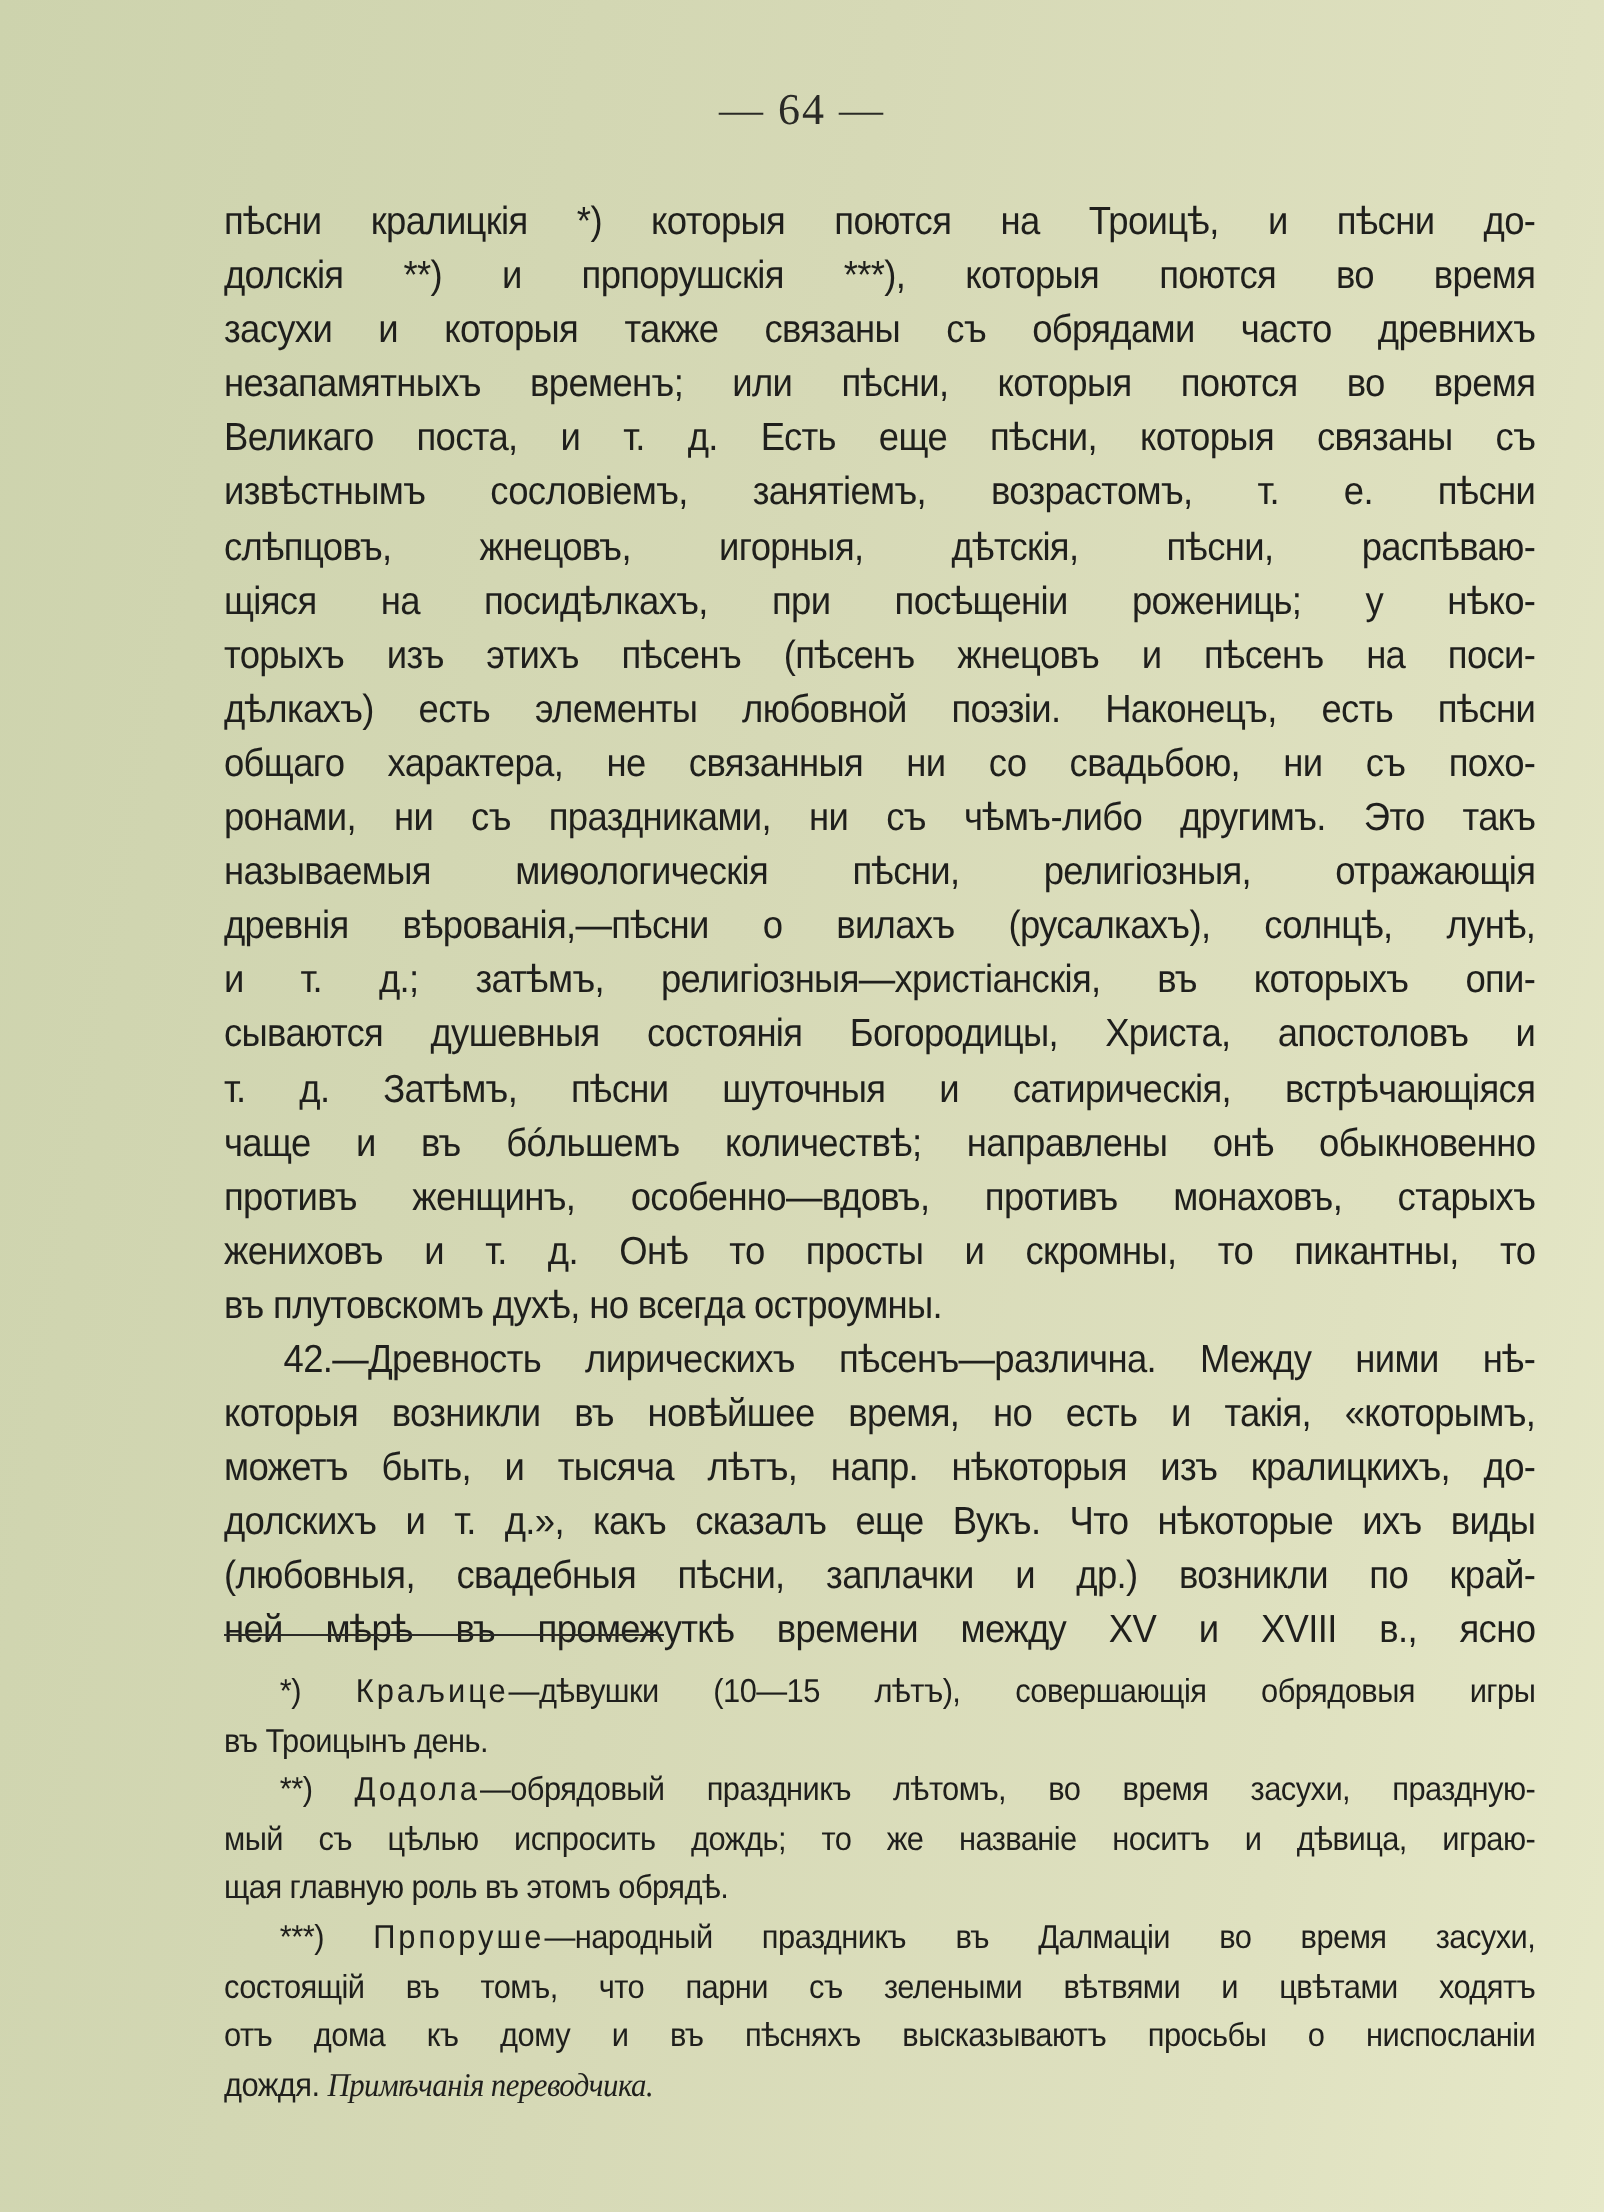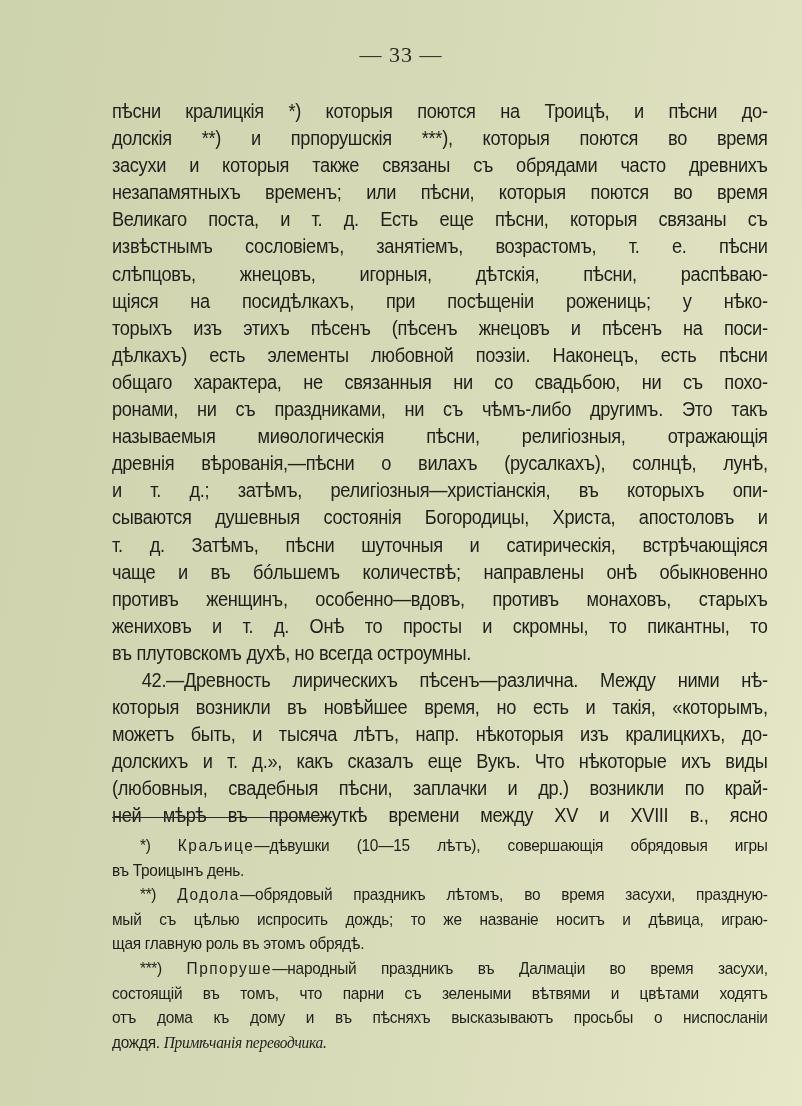--- a/index.html
+++ b/index.html
@@ -64,21 +64,21 @@
     .fn-line.last { text-align-last: left; }
     .fn-line.indent { padding-left: 30px; }
     .fn-term { letter-spacing: 1.6px; }
     .italic { font-family: "Liberation Serif", serif; font-style: italic; }
   </style>
 </head>
 <body>
 
 <div class="page">
 
-  <div class="page-number">— 33 —</div>
+  <div class="page-number">— 64 —</div>
 
   <div class="body-text">
     <span class="line">пѣсни кралицкія *) которыя поются на Троицѣ, и пѣсни до-</span>
     <span class="line">долскія **)  и прпорушскія ***), которыя  поются во время</span>
     <span class="line">засухи и которыя также  связаны  съ обрядами часто древнихъ</span>
     <span class="line">незапамятныхъ временъ; или пѣсни,  которыя  поются во время</span>
     <span class="line">Великаго поста, и т. д. Есть еще пѣсни, которыя связаны съ</span>
     <span class="line">извѣстнымъ сословіемъ, занятіемъ, возрастомъ, т. е. пѣсни</span>
     <span class="line">слѣпцовъ, жнецовъ, игорныя, дѣтскія, пѣсни, распѣваю-</span>
     <span class="line">щіяся на посидѣлкахъ, при посѣщеніи рожениць; у нѣко-</span>

